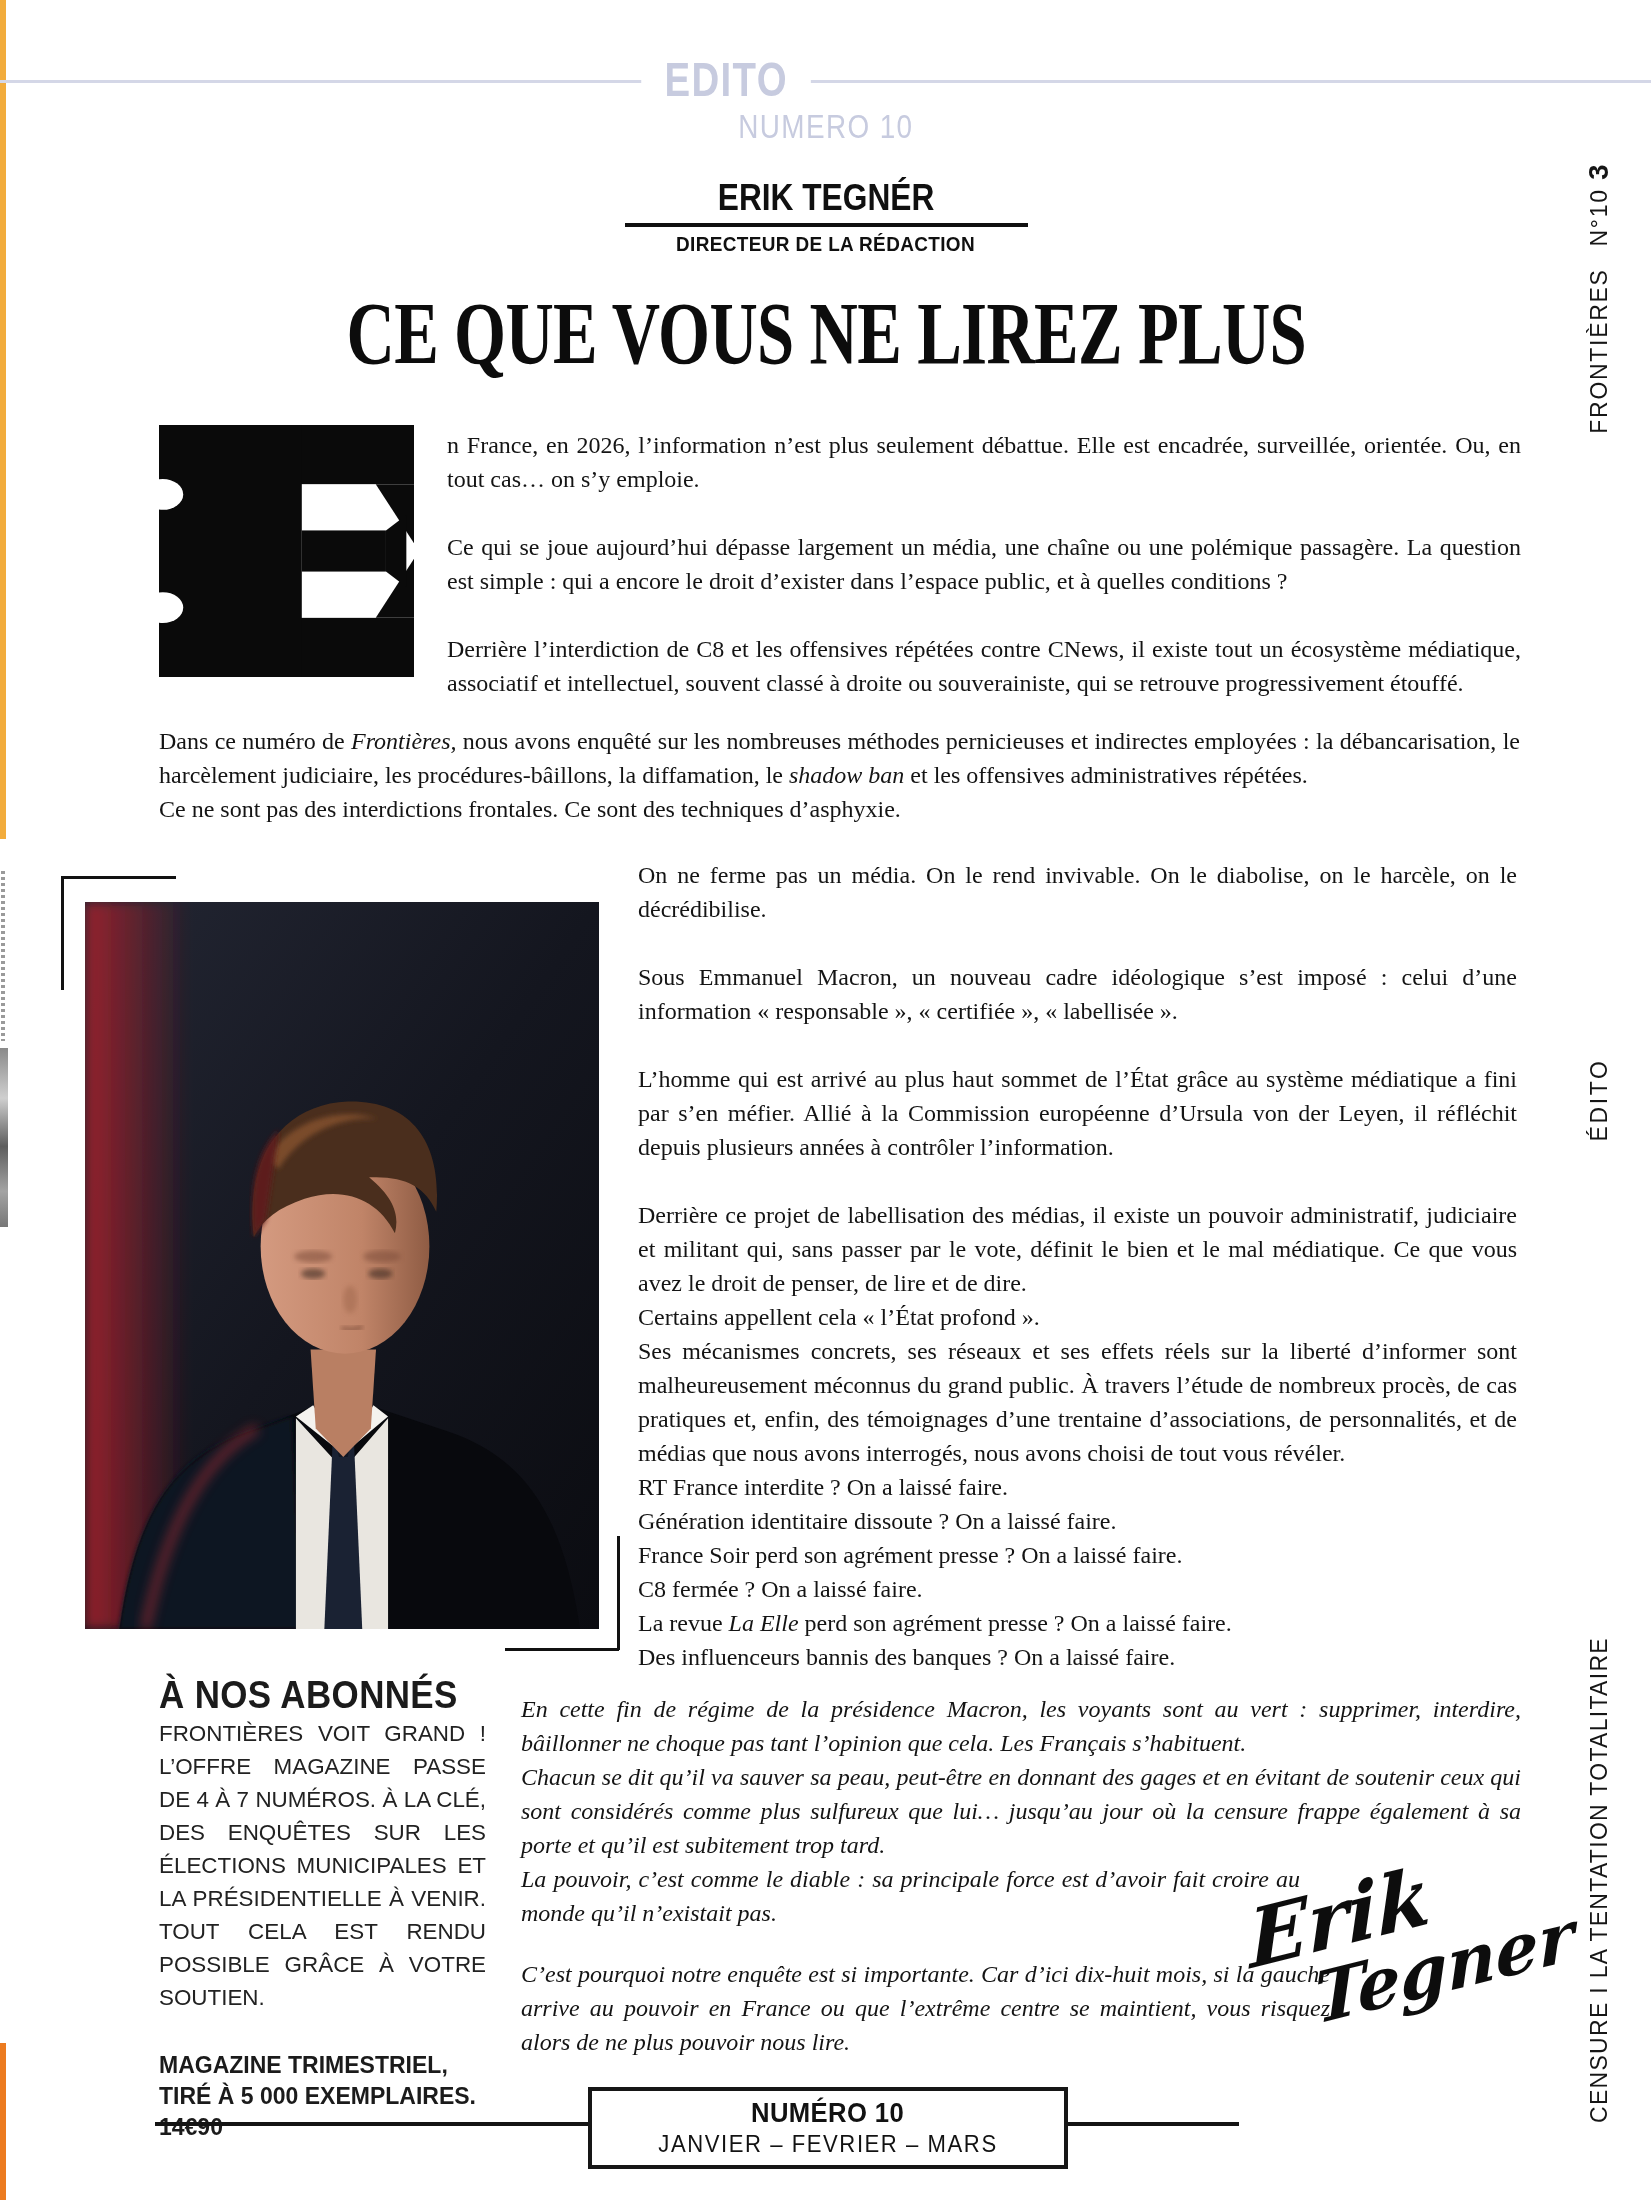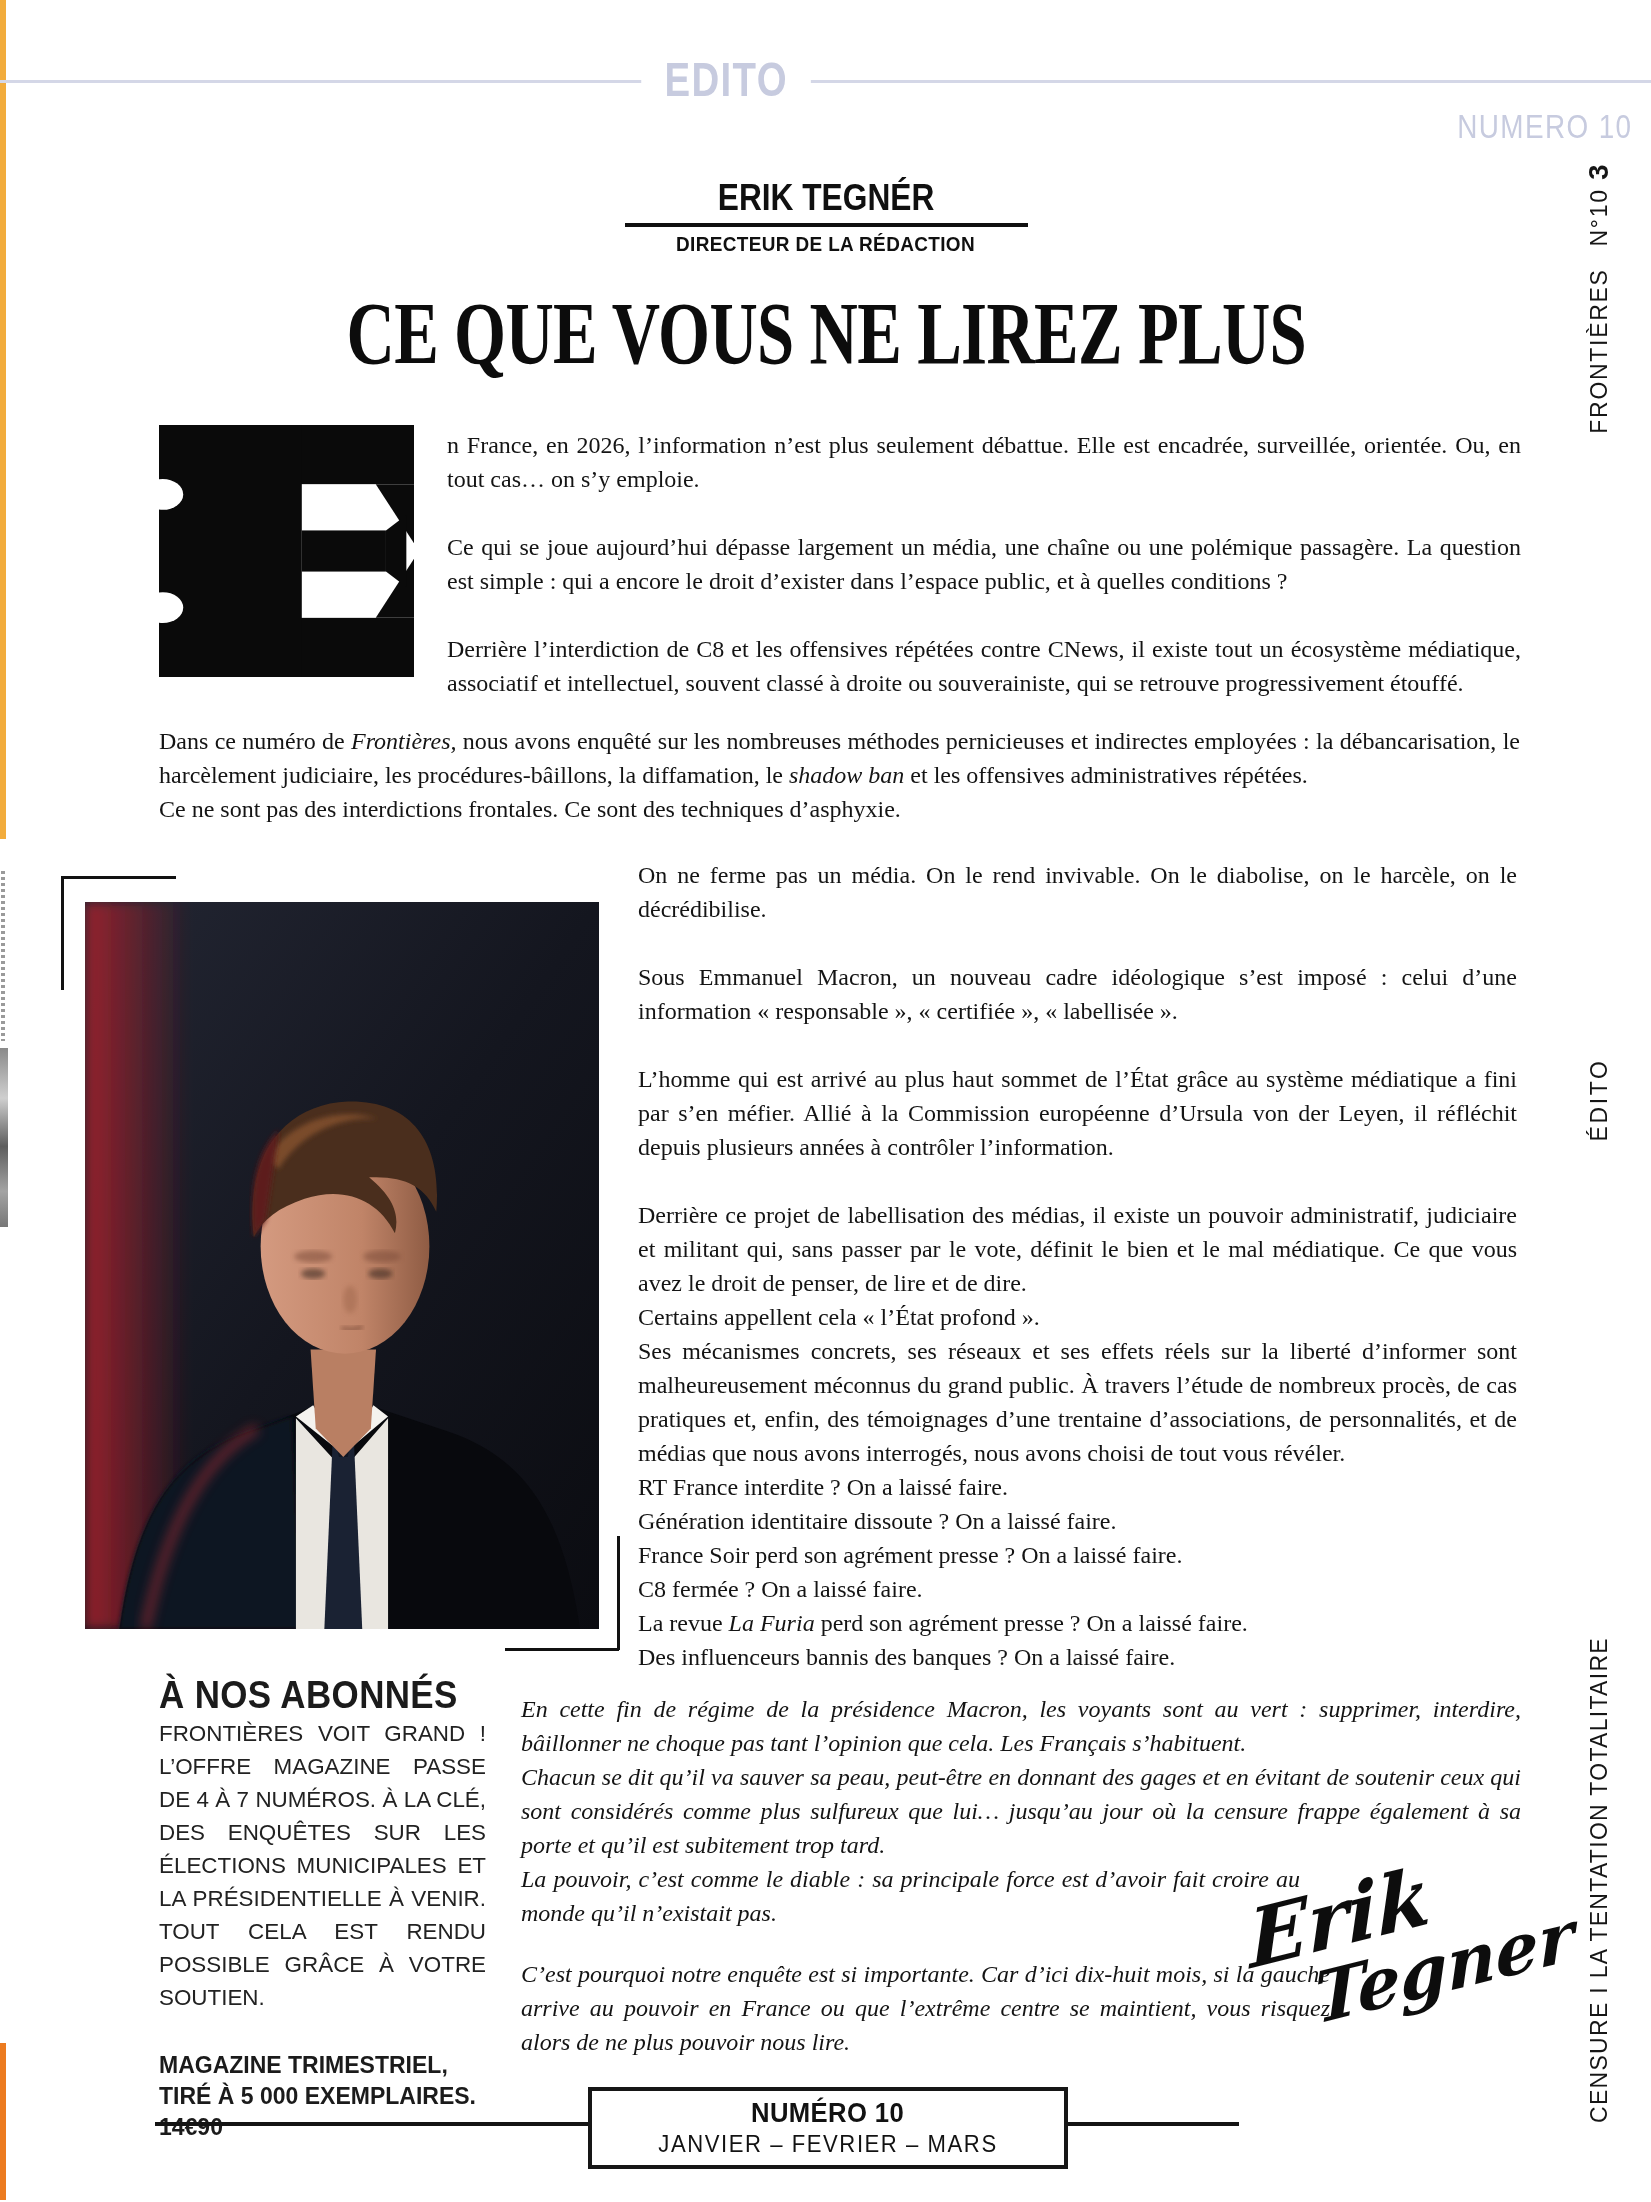--- a/index.html
+++ b/index.html
@@ -14,21 +14,21 @@
   .edge-sliver{position:absolute;left:0;top:1048px;width:7.7px;height:179px;
     background:linear-gradient(180deg,#8a8a8a,#cfcfcf 28%,#5d5d5d 55%,#a3a3a3 80%,#777);}
   .bar-orange{position:absolute;left:0;top:2043px;width:6px;height:157px;background:#EC7B20;}
 
   
   .edito-rule{position:absolute;left:0;top:80px;width:1652px;height:3.4px;background:#d4d7e7;}
   .edito-label-wrap{position:absolute;left:0;top:55px;width:1452px;text-align:center;}
   .edito-label{display:inline-block;background:#fff;padding:0 29px;
     font-family:"Liberation Sans",sans-serif;font-weight:bold;font-size:48px;line-height:50px;
     color:#c7cbdf;transform:scaleX(.8);letter-spacing:1.7px;}
-  .numero-label-wrap{position:absolute;left:0;top:107px;width:1652px;text-align:right;}
+  .numero-label-wrap{position:absolute;left:0;top:107px;width:1652px;text-align:center;}
   .numero-label{display:inline-block;font-family:"Liberation Sans",sans-serif;font-size:34px;
     color:#c7cbdf;transform:scaleX(.82);letter-spacing:1.7px;}
 
   .author{position:absolute;left:0;top:177px;width:1652px;text-align:center;
     font-family:"Liberation Sans",sans-serif;color:#101010;}
   .author-name{display:inline-block;font-weight:bold;font-size:36px;transform:scaleX(.88);letter-spacing:0;}
   .author-rule{width:403px;height:3.4px;background:#101010;margin:4.3px auto 5.2px auto;}
   .author-role{display:inline-block;font-weight:bold;font-size:20.6px;transform:scaleX(.92);letter-spacing:0.4px;}
 
   .article-title{position:absolute;left:0;top:291px;width:1652px;text-align:center;
@@ -199,21 +199,21 @@
   <p>On ne ferme pas un média. On le rend invivable. On le diabolise, on le harcèle, on le décrédibilise.</p>
   <p>Sous Emmanuel Macron, un nouveau cadre idéologique s’est imposé : celui d’une information « responsable », « certifiée », « labellisée ».</p>
   <p>L’homme qui est arrivé au plus haut sommet de l’État grâce au système médiatique a fini par s’en méfier. Allié à la Commission européenne d’Ursula von der Leyen, il réfléchit depuis plusieurs années à contrôler l’information.</p>
   <p class="m0">Derrière ce projet de labellisation des médias, il existe un pouvoir administratif, judiciaire et militant qui, sans passer par le vote, définit le bien et le mal médiatique. Ce que vous avez le droit de penser, de lire et de dire.</p>
   <p class="m0">Certains appellent cela « l’État profond ».</p>
   <p class="m0">Ses mécanismes concrets, ses réseaux et ses effets réels sur la liberté d’informer sont malheureusement méconnus du grand public. À travers l’étude de nombreux procès, de cas pratiques et, enfin, des témoignages d’une trentaine d’associations, de personnalités, et de médias que nous avons interrogés, nous avons choisi de tout vous révéler.</p>
   <p class="m0">RT France interdite ? On a laissé faire.</p>
   <p class="m0">Génération identitaire dissoute ? On a laissé faire.</p>
   <p class="m0">France Soir perd son agrément presse ? On a laissé faire.</p>
   <p class="m0">C8 fermée ? On a laissé faire.</p>
-  <p class="m0"><span>La revue </span><span class="ital">La Furia</span><span> perd son agrément presse ? On a laissé faire.</span></p>
+  <p class="m0"><span>La revue </span><span class="ital">La Elle</span><span> perd son agrément presse ? On a laissé faire.</span></p>
   <p class="m0">Des influenceurs bannis des banques ? On a laissé faire.</p>
 </div>
 
 <div class="abonnes">
   <div class="abonnes-heading">À NOS ABONNÉS</div>
   <div class="abonnes-body">FRONTIÈRES VOIT GRAND ! L’OFFRE MAGAZINE PASSE DE 4 À 7 NUMÉROS. À LA CLÉ, DES ENQUÊTES SUR LES ÉLECTIONS MUNICIPALES ET LA PRÉSIDENTIELLE À VENIR. TOUT CELA EST RENDU POSSIBLE GRÂCE À VOTRE SOUTIEN.</div>
   <div class="abonnes-note">
     <div>MAGAZINE TRIMESTRIEL,</div>
     <div>TIRÉ À 5 000 EXEMPLAIRES.</div>
     <div>14€90</div>

